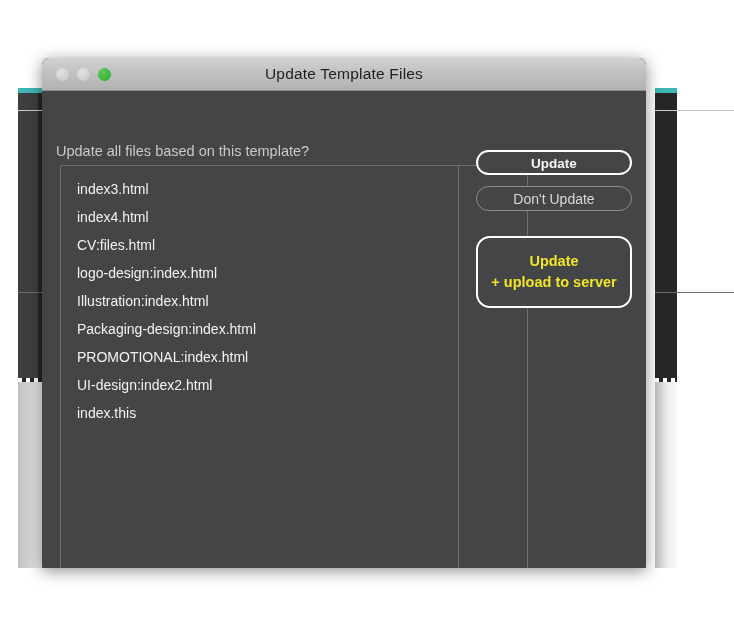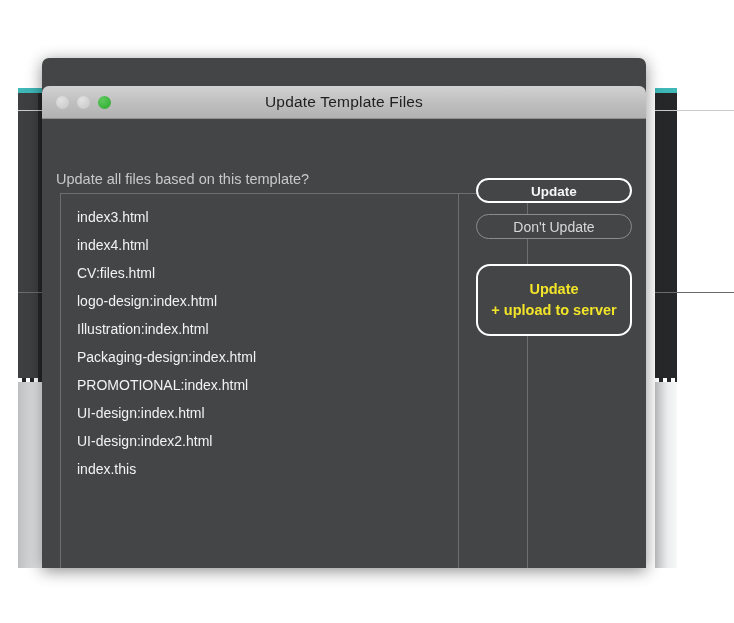--- a/index.html
+++ b/index.html
@@ -86,21 +86,20 @@
   }
 
   #titlebar {
     position: relative;
     height: 32px;
     background: linear-gradient(to bottom, #d2d2d2 0%, #bebebe 55%, #b2b2b2 100%);
     border-bottom: 1px solid #8f8f8f;
     border-radius: 7px 7px 0 0;
     display: flex;
     align-items: center;
-    margin-top: 28px;
   }
   #traffic-lights {
     position: absolute;
     left: 14px;
     top: 0;
     height: 32px;
     display: flex;
     align-items: center;
     gap: 8px;
   }
@@ -259,21 +258,20 @@
     <div id="prompt-text">Update all files based on this template?</div>
 
     <div id="file-list">
       <div class="file-item">index3.html</div>
       <div class="file-item">index4.html</div>
       <div class="file-item">CV:files.html</div>
       <div class="file-item">logo-design:index.html</div>
       <div class="file-item">Illustration:index.html</div>
       <div class="file-item">Packaging-design:index.html</div>
       <div class="file-item">PROMOTIONAL:index.html</div>
-      <div class="file-item">UI-design:index.html</div>
       <div class="file-item">UI-design:index2.html</div>
       <div class="file-item">index.this</div>
     </div>
 
     <div id="panel-divider"></div>
 
     <div id="button-column">
       <div class="btn btn-update">Update</div>
 
       <div class="btn btn-dont-update">Don't Update</div>

